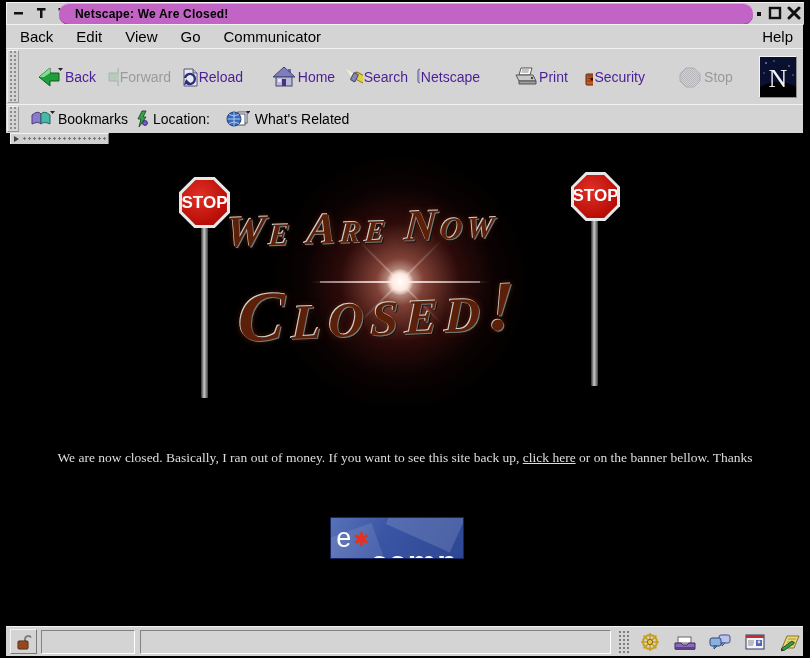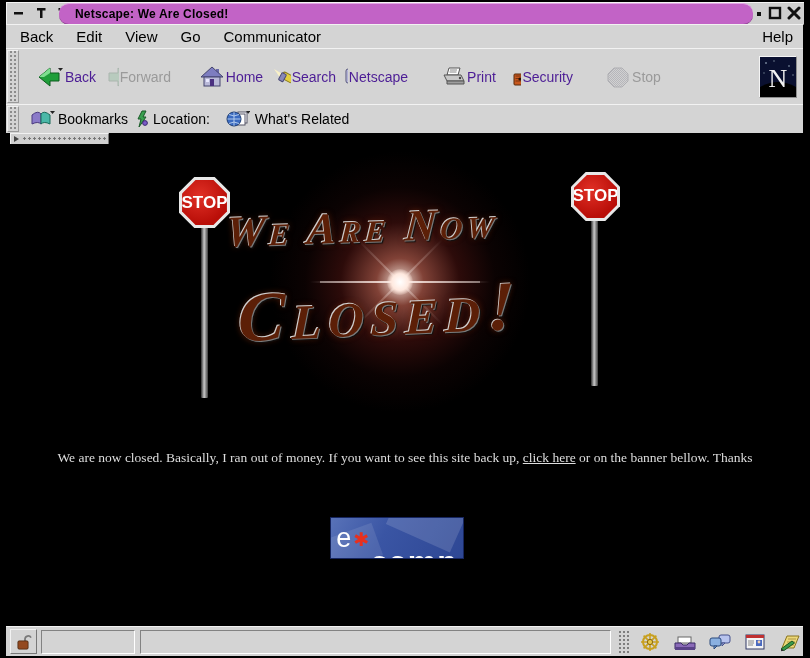--- a/index.html
+++ b/index.html
@@ -169,20 +169,29 @@
     </div>
 
     <div class="tb-btn disabled">
       <svg width="28" height="24">
         <polygon points="24,12 13,3 13,8 4,8 4,16 13,16 13,21" fill="#8fc9a0" stroke="#7a9a84"></polygon>
         <polygon points="22,3 27,3 24.5,6" fill="#777"></polygon>
       </svg>
       <span class="lbl">Forward</span>
     </div>
 
+    <div class="tb-btn">
+      <svg width="26" height="24">
+        <path d="M7 4 h9 l4 4 v13 h-13 z" fill="#e9e9f4" stroke="#55557a"></path>
+        <path d="M16 4 v4 h4" fill="#bcbcd6" stroke="#55557a"></path>
+        <path d="M8 13 a5 5 0 1 1 2 5" fill="none" stroke="#2d2d7a" stroke-width="2.4"></path>
+        <polygon points="7,20 13,18 9,14" fill="#2d2d7a"></polygon>
+      </svg>
+      <span class="lbl">Reload</span>
+    </div>
 
     <div class="tb-btn mlwide">
       <svg width="26" height="24">
         <rect x="17" y="4" width="3" height="5" fill="#6a6aa8"></rect>
         <polygon points="13,2 24,12 2,12" fill="#7d7dc0" stroke="#44446e"></polygon>
         <rect x="5" y="12" width="16" height="9" fill="#b9b9d8" stroke="#44446e"></rect>
         <rect x="11" y="14" width="4" height="7" fill="#4a3080"></rect>
         <rect x="7" y="14" width="3" height="3" fill="#e8e8ff"></rect>
       </svg>
       <span class="lbl">Home</span>

